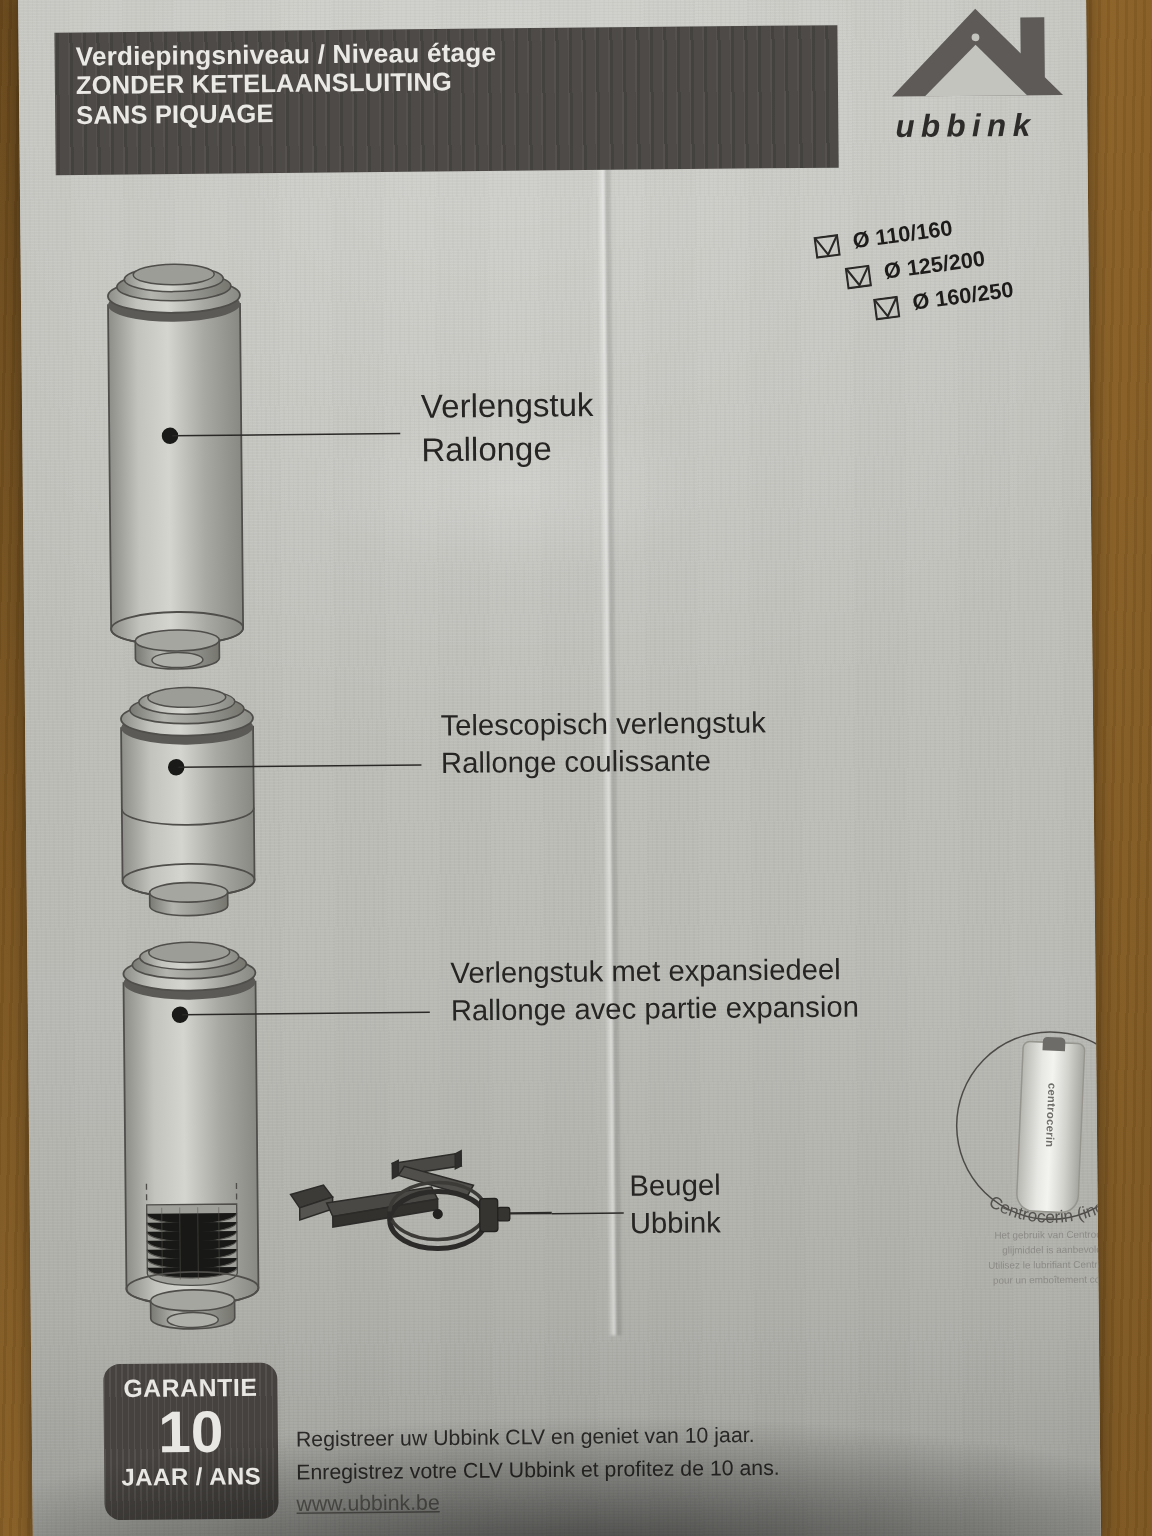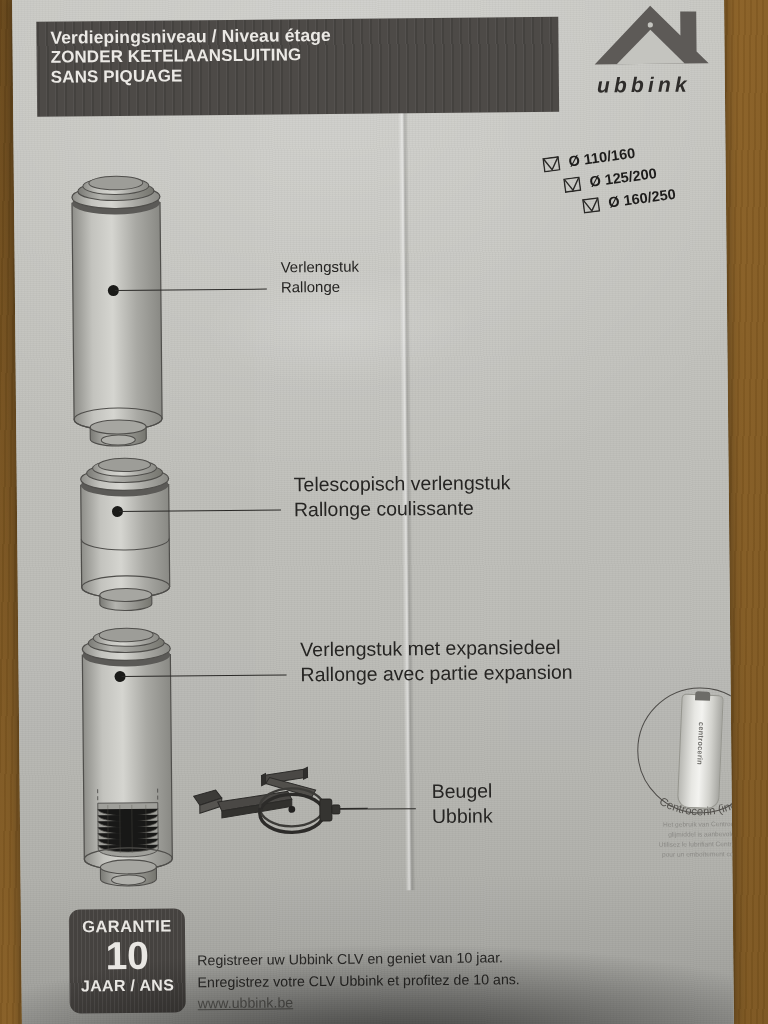--- a/index.html
+++ b/index.html
@@ -109,24 +109,24 @@
   .d3{left:48px;top:620px;}
   .d4{left:172px;top:772px;}
 
   
   .leader{position:absolute;height:1px;background:#2a2927;}
   .dot{position:absolute;width:11px;height:11px;border-radius:50%;background:#1a1a18;}
 
   
   .callout{position:absolute;color:#262523;line-height:1.3;}
   .callout .l1,.callout .l2{display:block;white-space:nowrap;}
-  .c1{left:266px;top:266px;font-size:15px;}
+  .c1{left:266px;top:266px;font-size:22px;}
   .c2{left:277px;top:481px;font-size:19.5px;}
   .c3{left:282px;top:646px;font-size:19.5px;}
-  .c4{left:400px;top:789px;font-size:19.5px;margin-left:12px;}
+  .c4{left:400px;top:789px;font-size:19.5px;}
 
   
   .centro{position:absolute;left:618px;top:700px;width:130px;}
   .centro-circle{
     position:relative;width:124px;height:124px;border-radius:50%;
     border:1.6px solid #4d4b48;
     overflow:hidden;
   }
   .tube{
     position:absolute;left:50%;top:6px;transform:translateX(-50%) rotate(3deg);

